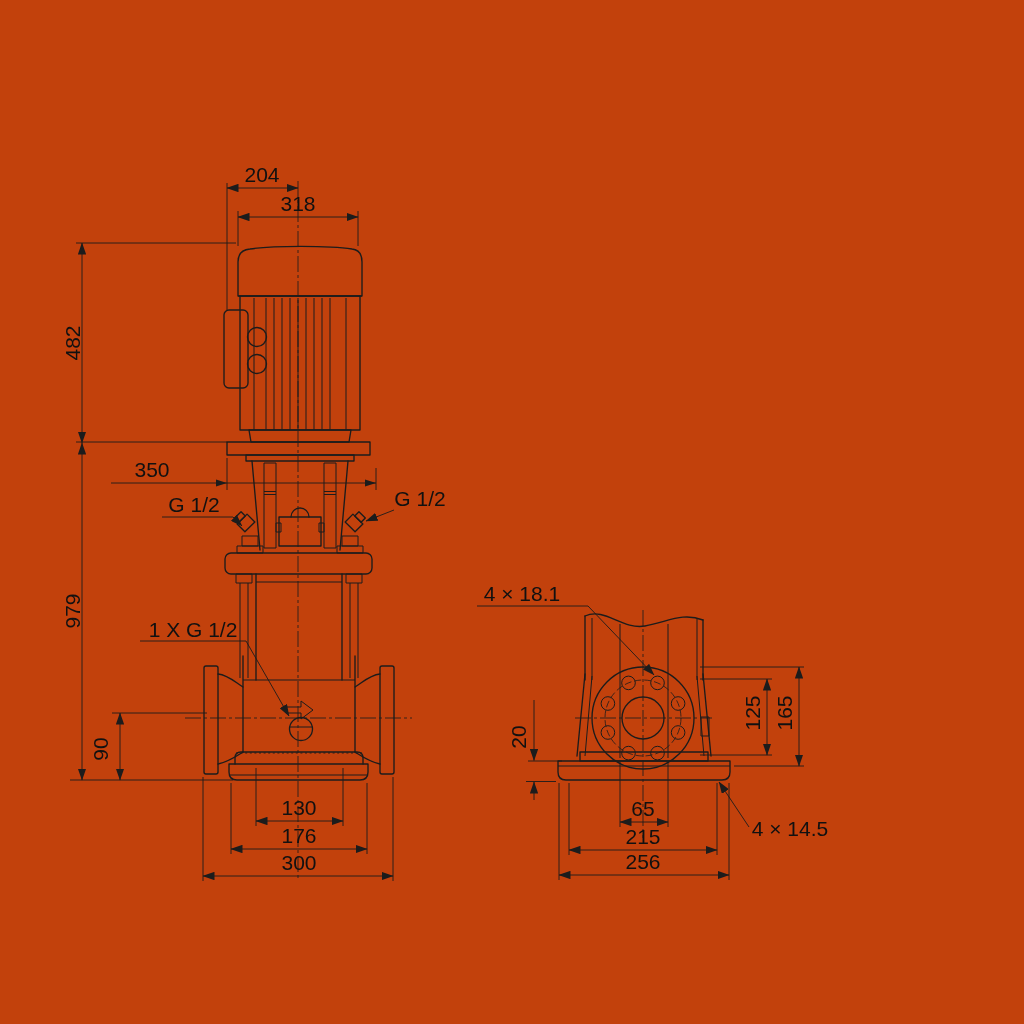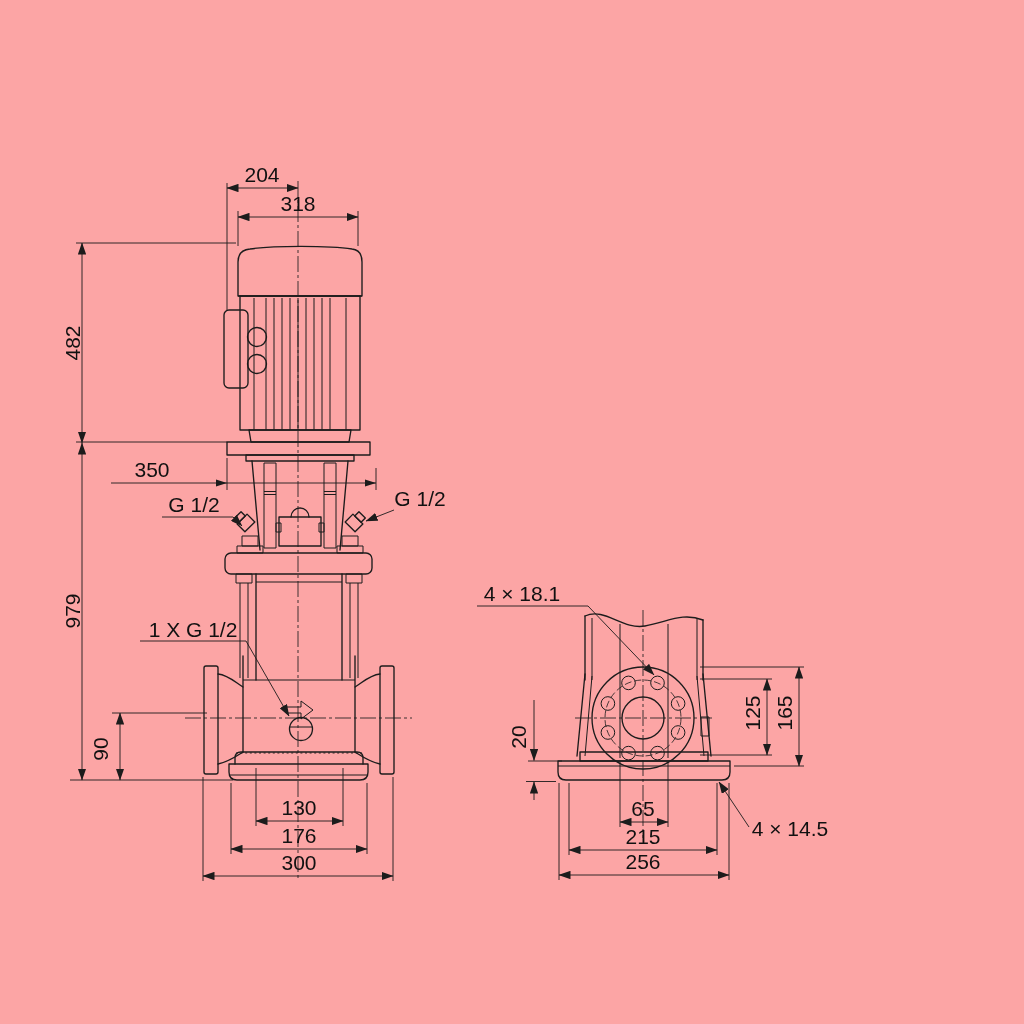--- a/index.html
+++ b/index.html
@@ -1,16 +1,16 @@
 <!DOCTYPE html>
 <html><head>
 <meta charset="utf-8">
 <style>
   html,body{margin:0;padding:0;background:#ffffff;}
-  .canvas{width:1024px;height:1024px;background:#fca5a5;position:relative;font-family:"Liberation Sans",sans-serif;text-align:right;}
+  .canvas{width:1024px;height:1024px;background:#c2410c;position:relative;font-family:"Liberation Sans",sans-serif;text-align:right;}
   svg{display:block;}
   .o{stroke:#1c1c1c;stroke-width:1.35;fill:none;stroke-linejoin:round;stroke-linecap:round;}
   .o2{stroke:#1c1c1c;stroke-width:1.0;fill:none;stroke-linejoin:round;}
   .t{stroke:#1c1c1c;stroke-width:0.9;fill:none;}
   .c{stroke:#1c1c1c;stroke-width:0.85;fill:none;stroke-dasharray:16 3 3 3;}
   .hid{stroke:#1c1c1c;stroke-width:0.9;fill:none;stroke-dasharray:2 2.6;}
   .bc{stroke:#1c1c1c;stroke-width:0.8;fill:none;stroke-dasharray:7 3;}
   .arw{fill:#1c1c1c;stroke:none;}
   text{font-family:"Liberation Sans",sans-serif;font-size:21px;fill:#111;}
   text.dim{text-anchor:middle;}

